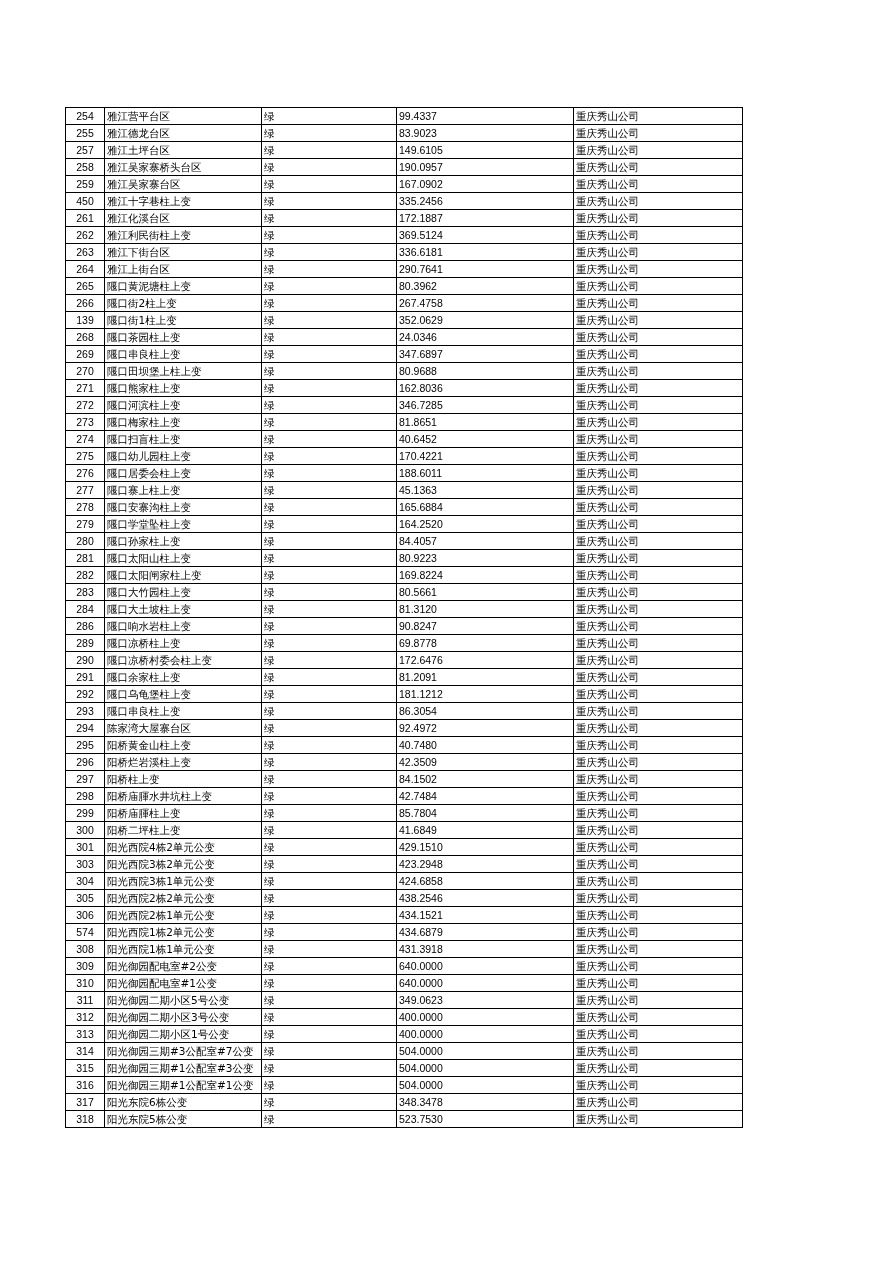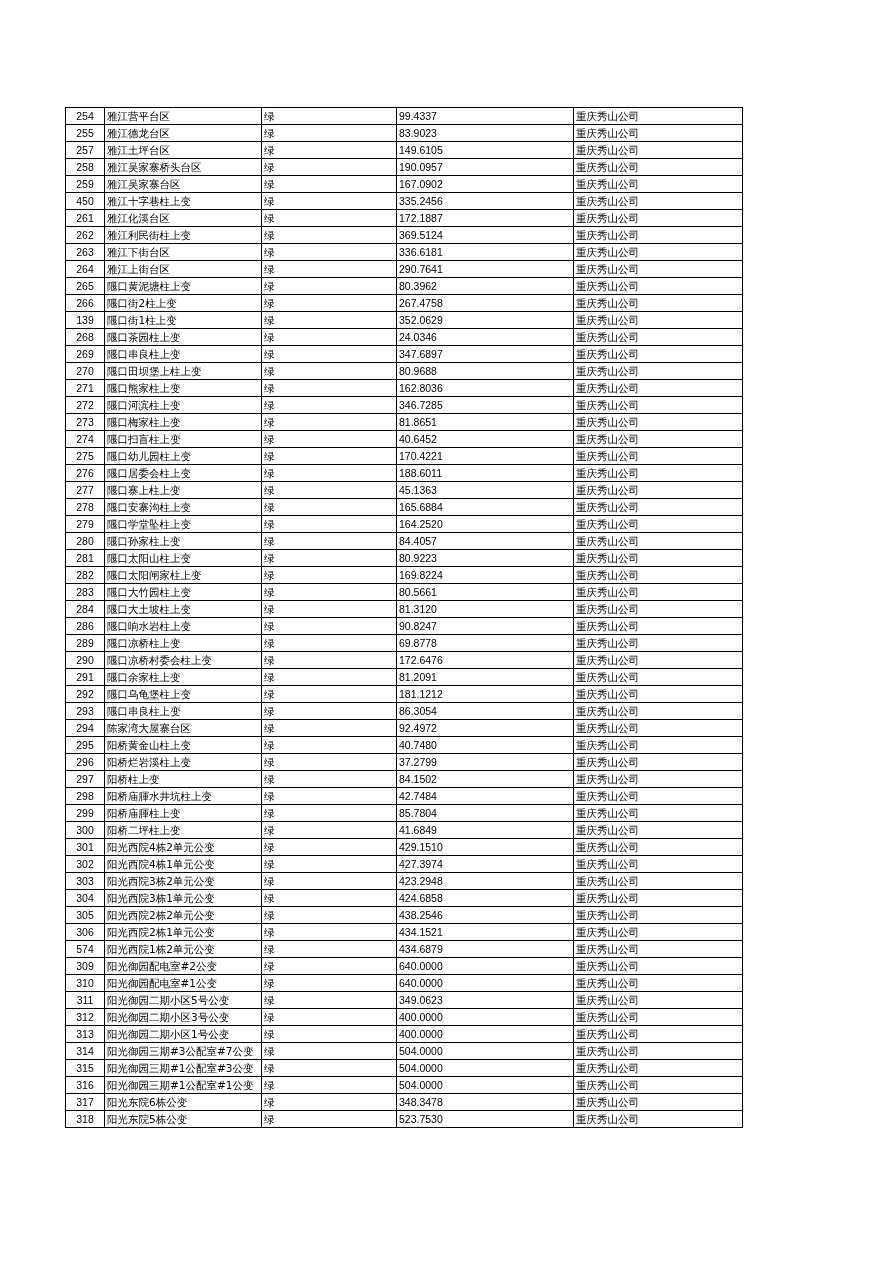--- a/index.html
+++ b/index.html
@@ -338,21 +338,21 @@
             <td class="c-idx">295</td>
             <td class="c-name"><span class="cjk">阳桥黄金山柱上变</span></td>
             <td class="c-color"><span class="cjk">绿</span></td>
             <td class="c-val">40.7480</td>
             <td class="c-org"><span class="cjk">重庆秀山公司</span></td>
           </tr>
           <tr>
             <td class="c-idx">296</td>
             <td class="c-name"><span class="cjk">阳桥烂岩溪柱上变</span></td>
             <td class="c-color"><span class="cjk">绿</span></td>
-            <td class="c-val">37.2799</td>
+            <td class="c-val">42.3509</td>
             <td class="c-org"><span class="cjk">重庆秀山公司</span></td>
           </tr>
           <tr>
             <td class="c-idx">297</td>
             <td class="c-name"><span class="cjk">阳桥柱上变</span></td>
             <td class="c-color"><span class="cjk">绿</span></td>
             <td class="c-val">84.1502</td>
             <td class="c-org"><span class="cjk">重庆秀山公司</span></td>
           </tr>
           <tr>
@@ -377,27 +377,20 @@
             <td class="c-org"><span class="cjk">重庆秀山公司</span></td>
           </tr>
           <tr>
             <td class="c-idx">301</td>
             <td class="c-name"><span class="cjk">阳光西院4栋2单元公变</span></td>
             <td class="c-color"><span class="cjk">绿</span></td>
             <td class="c-val">429.1510</td>
             <td class="c-org"><span class="cjk">重庆秀山公司</span></td>
           </tr>
           <tr>
-            <td class="c-idx">302</td>
-            <td class="c-name"><span class="cjk">阳光西院4栋1单元公变</span></td>
-            <td class="c-color"><span class="cjk">绿</span></td>
-            <td class="c-val">427.3974</td>
-            <td class="c-org"><span class="cjk">重庆秀山公司</span></td>
-          </tr>
-          <tr>
             <td class="c-idx">303</td>
             <td class="c-name"><span class="cjk">阳光西院3栋2单元公变</span></td>
             <td class="c-color"><span class="cjk">绿</span></td>
             <td class="c-val">423.2948</td>
             <td class="c-org"><span class="cjk">重庆秀山公司</span></td>
           </tr>
           <tr>
             <td class="c-idx">304</td>
             <td class="c-name"><span class="cjk">阳光西院3栋1单元公变</span></td>
             <td class="c-color"><span class="cjk">绿</span></td>
@@ -416,20 +409,27 @@
             <td class="c-name"><span class="cjk">阳光西院2栋1单元公变</span></td>
             <td class="c-color"><span class="cjk">绿</span></td>
             <td class="c-val">434.1521</td>
             <td class="c-org"><span class="cjk">重庆秀山公司</span></td>
           </tr>
           <tr>
             <td class="c-idx">574</td>
             <td class="c-name"><span class="cjk">阳光西院1栋2单元公变</span></td>
             <td class="c-color"><span class="cjk">绿</span></td>
             <td class="c-val">434.6879</td>
+            <td class="c-org"><span class="cjk">重庆秀山公司</span></td>
+          </tr>
+          <tr>
+            <td class="c-idx">308</td>
+            <td class="c-name"><span class="cjk">阳光西院1栋1单元公变</span></td>
+            <td class="c-color"><span class="cjk">绿</span></td>
+            <td class="c-val">431.3918</td>
             <td class="c-org"><span class="cjk">重庆秀山公司</span></td>
           </tr>
           <tr>
             <td class="c-idx">309</td>
             <td class="c-name"><span class="cjk">阳光御园配电室#2公变</span></td>
             <td class="c-color"><span class="cjk">绿</span></td>
             <td class="c-val">640.0000</td>
             <td class="c-org"><span class="cjk">重庆秀山公司</span></td>
           </tr>
           <tr>

